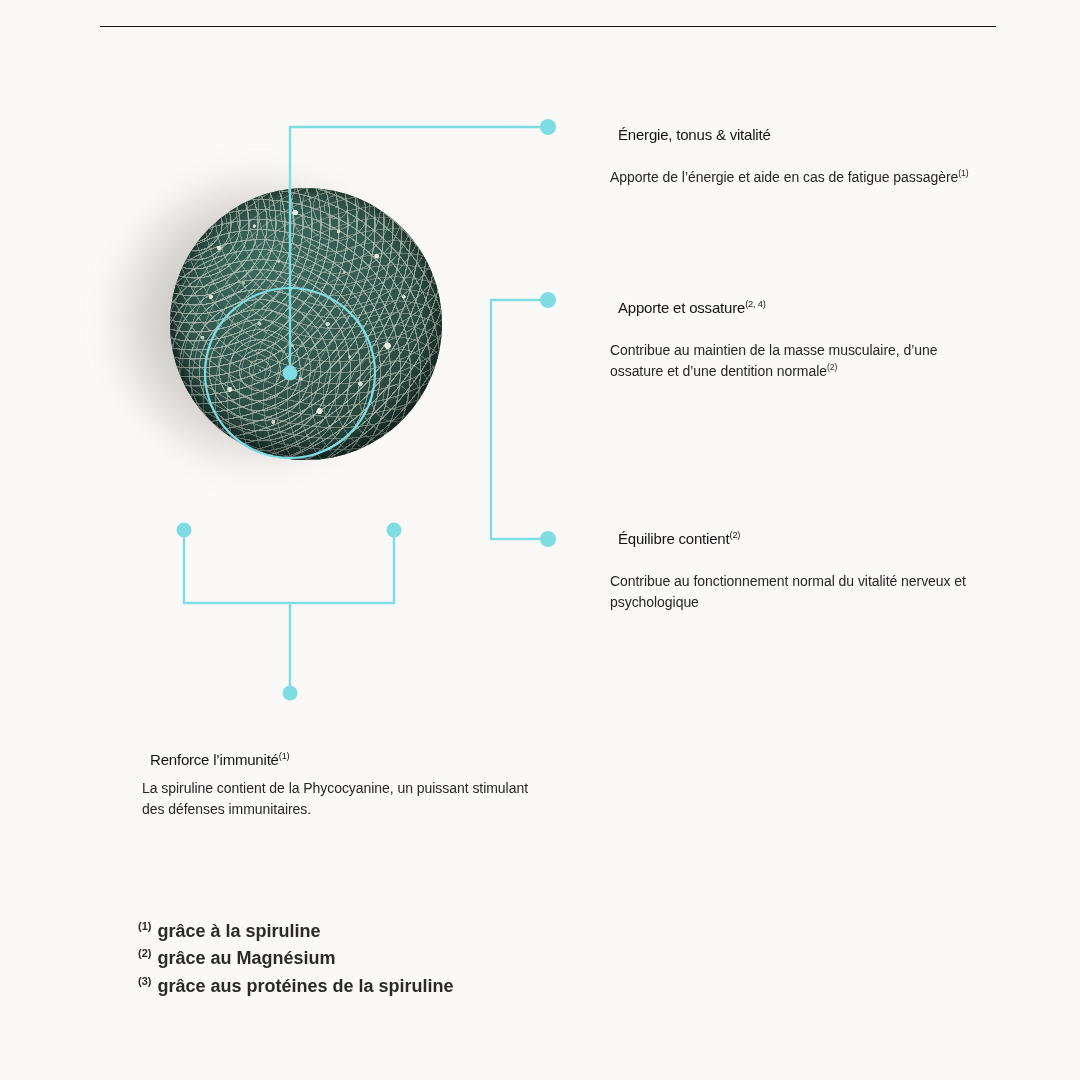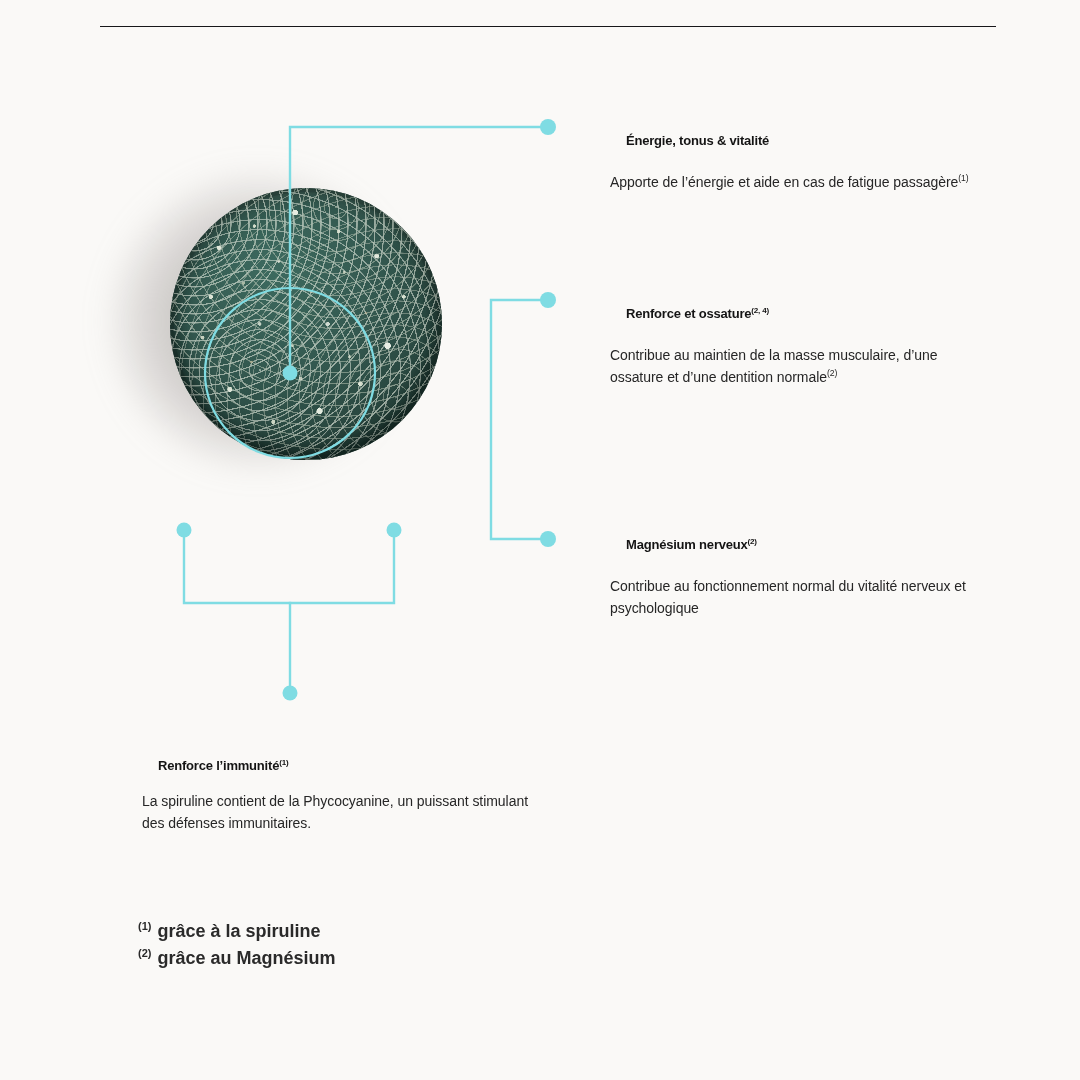--- a/index.html
+++ b/index.html
@@ -134,23 +134,23 @@
     height: 1080px;
     pointer-events: none;
   }
 
   
   .callout {
     position: absolute;
     width: 392px;
   }
   .callout h3 {
-    margin: 16px;
-    font-size: 13px;
-    font-weight: 700;
+    margin: 8px;
+    font-size: 15px;
+    font-weight: 400;
     letter-spacing: -0.2px;
     color: #141414;
     line-height: 1.3;
   }
   .callout p {
     margin: 22px 0 0 0;
     font-size: 14px;
     font-weight: 400;
     line-height: 1.55;
     color: #262626;
@@ -233,32 +233,33 @@
       <circle cx="290" cy="693" r="7.5"></circle>
     </g>
   </svg>
 
   <div class="callout" id="callout-energy">
     <h3><span>Énergie, tonus &amp; vitalité</span><sup></sup></h3>
     <p><span>Apporte de l’énergie et aide en cas de fatigue passagère</span><sup>(1)</sup></p>
   </div>
 
   <div class="callout" id="callout-muscles">
-    <h3><span>Renforce et ossature</span><sup>(2, 4)</sup></h3>
+    <h3><span>Apporte et ossature</span><sup>(2, 4)</sup></h3>
     <p><span>Contribue au maintien de la masse musculaire, d’une ossature et d’une dentition normale</span><sup>(2)</sup></p>
   </div>
 
   <div class="callout" id="callout-nerves">
-    <h3><span>Magnésium nerveux</span><sup>(2)</sup></h3>
+    <h3><span>Équilibre contient</span><sup>(2)</sup></h3>
     <p><span>Contribue au fonctionnement normal du vitalité nerveux et psychologique</span><sup></sup></p>
   </div>
 
   <div class="callout" id="callout-immunity">
     <h3><span>Renforce l’immunité</span><sup>(1)</sup></h3>
     <p><span>La spiruline contient de la Phycocyanine, un puissant stimulant des défenses immunitaires.</span><sup></sup></p>
   </div>
 
   <div class="footnotes">
     <div class="footnote-line"><span class="marker">(1)</span> <span>grâce à la spiruline</span></div>
     <div class="footnote-line"><span class="marker">(2)</span> <span>grâce au Magnésium</span></div>
+    <div class="footnote-line"><span class="marker">(3)</span> <span>grâce aus protéines de la spiruline</span></div>
   </div>
 
 </div>
 
 </body></html>

